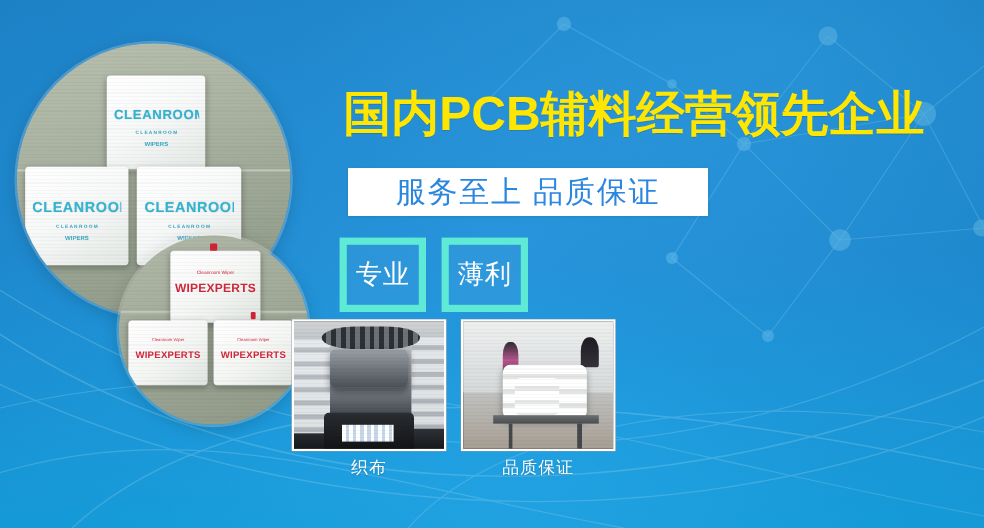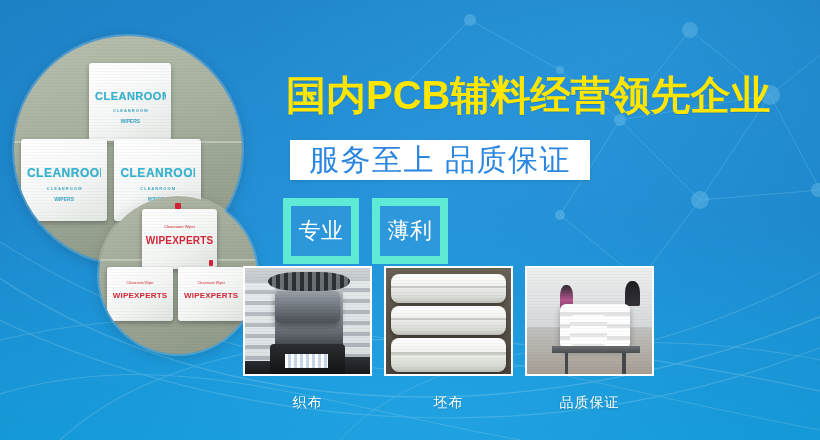--- a/index.html
+++ b/index.html
@@ -155,39 +155,39 @@
     width: 300px;
     height: 40px;
     background: #ffffff;
     display: flex;
     align-items: center;
     justify-content: center;
     box-shadow: 0 1px 3px rgba(0,0,0,0.12);
   }
   .subtitle-text {
     color: #2b86e0;
-    font-size: 30px;
+    font-size: 25px;
     font-weight: 400;
     letter-spacing: 1.5px;
     white-space: nowrap;
     line-height: 1;
   }
 
   
   .tags {
     position: absolute;
     left: 283px;
     top: 198px;
     display: flex;
     gap: 13px;
   }
   .tag {
     width: 60px;
     height: 50px;
-    border: 8px solid #5eead4;
+    border: 6px solid #5eead4;
     display: flex;
     align-items: center;
     justify-content: center;
     background: rgba(255,255,255,0.04);
     text-align: right;
   }
   .tag span {
     color: #ffffff;
     font-size: 22px;
     letter-spacing: 0.5px;
@@ -212,21 +212,21 @@
   .cell-photo {
     width: 129px;
     height: 110px;
     border: 2px solid #ffffff;
     box-sizing: border-box;
     overflow: hidden;
     position: relative;
     background: #2a2a2a;
   }
   .cell-caption {
-    margin-top: 19px;
+    margin-top: 6px;
     color: #ffffff;
     font-size: 14px;
     letter-spacing: 1px;
     white-space: nowrap;
     line-height: 1;
     text-shadow: 0 1px 2px rgba(0,0,0,0.2);
   }
 
   
   .p1 { position:absolute; inset:0;
@@ -422,37 +422,20 @@
           <div class="p1-ring"></div>
           <div class="p1-head"></div>
           <div class="p1-base"></div>
           <div class="p1-fabric"></div>
         </div>
         <div class="noise"></div>
       </div>
       <div class="cell-caption">织布</div>
     </div>
 
-    <div class="cell">
-      <div class="cell-photo">
-        <div class="p2">
-          <div class="roll r1">
-              <div class="tie"></div>
-            </div>
-          <div class="roll r2">
-              <div class="tie"></div>
-            </div>
-          <div class="roll r3">
-              <div class="tie"></div>
-            </div>
-        </div>
-        <div class="noise"></div>
-      </div>
-      <div class="cell-caption">坯布</div>
-    </div>
 
 
     <div class="cell">
       <div class="cell-photo">
         <div class="p4">
           <div class="p4-wall"></div>
           <div class="p4-worker"></div>
           <div class="p4-worker2"></div>
           <div class="p4-pile"></div>
           <div class="p4-pile2"></div>

